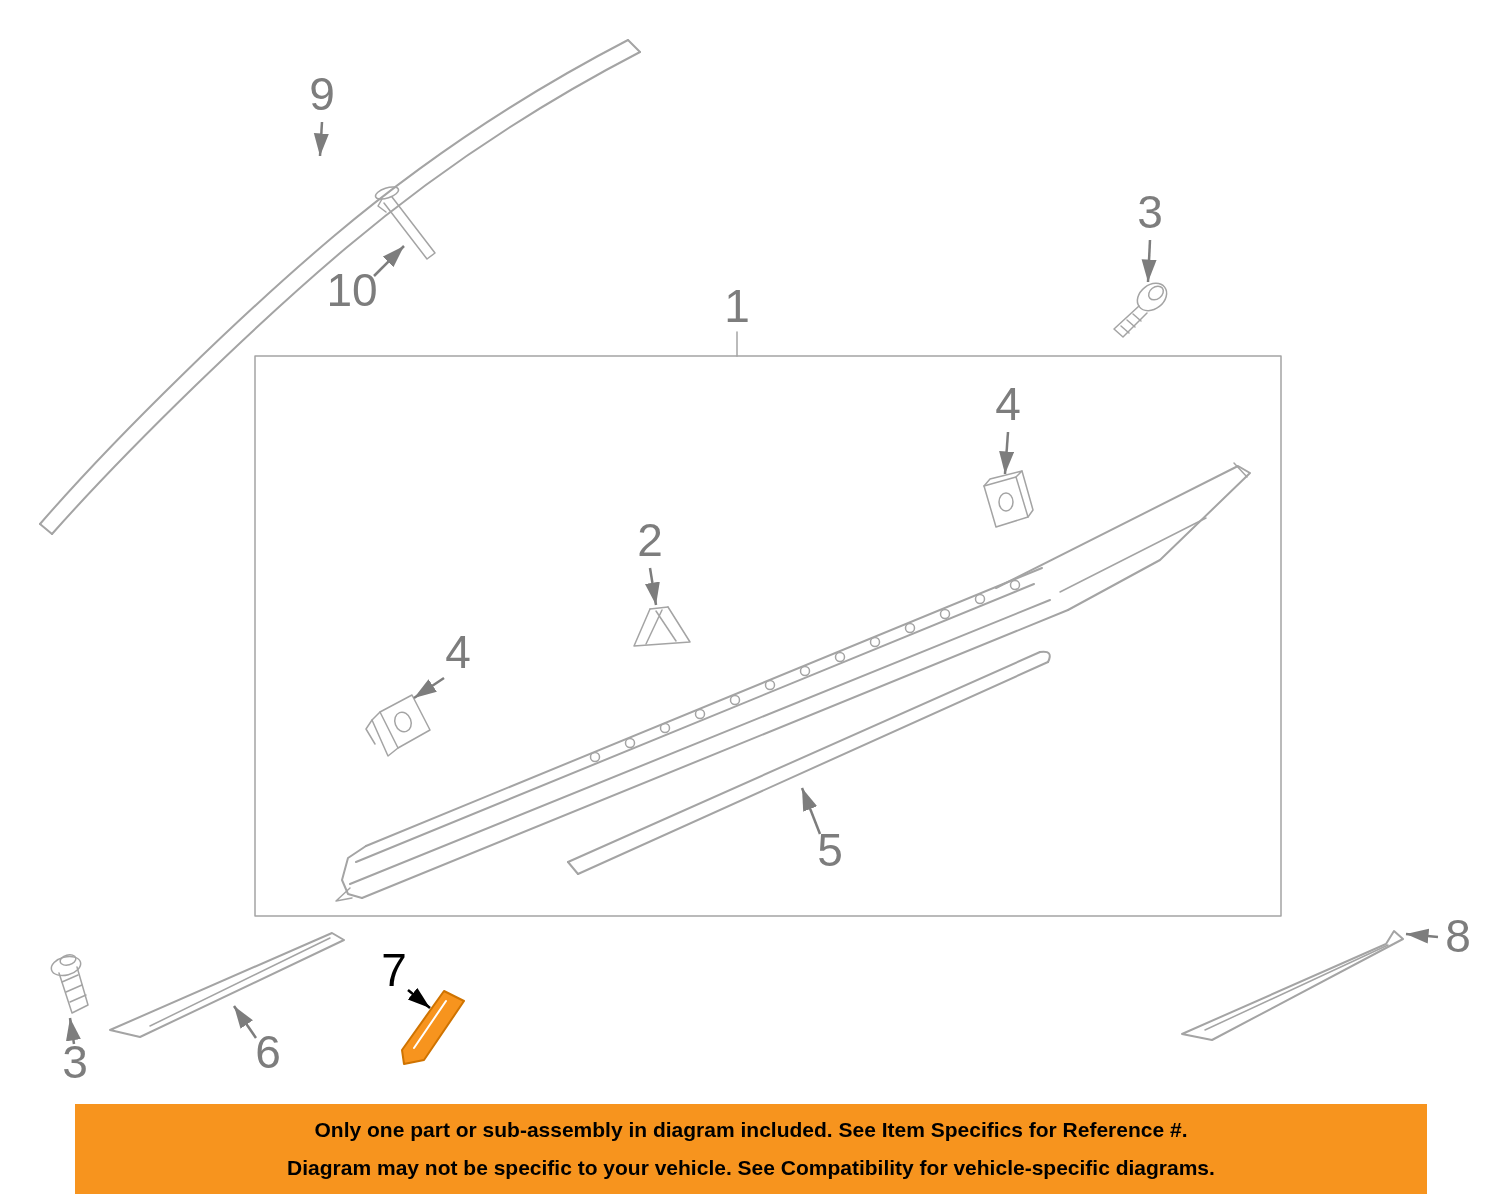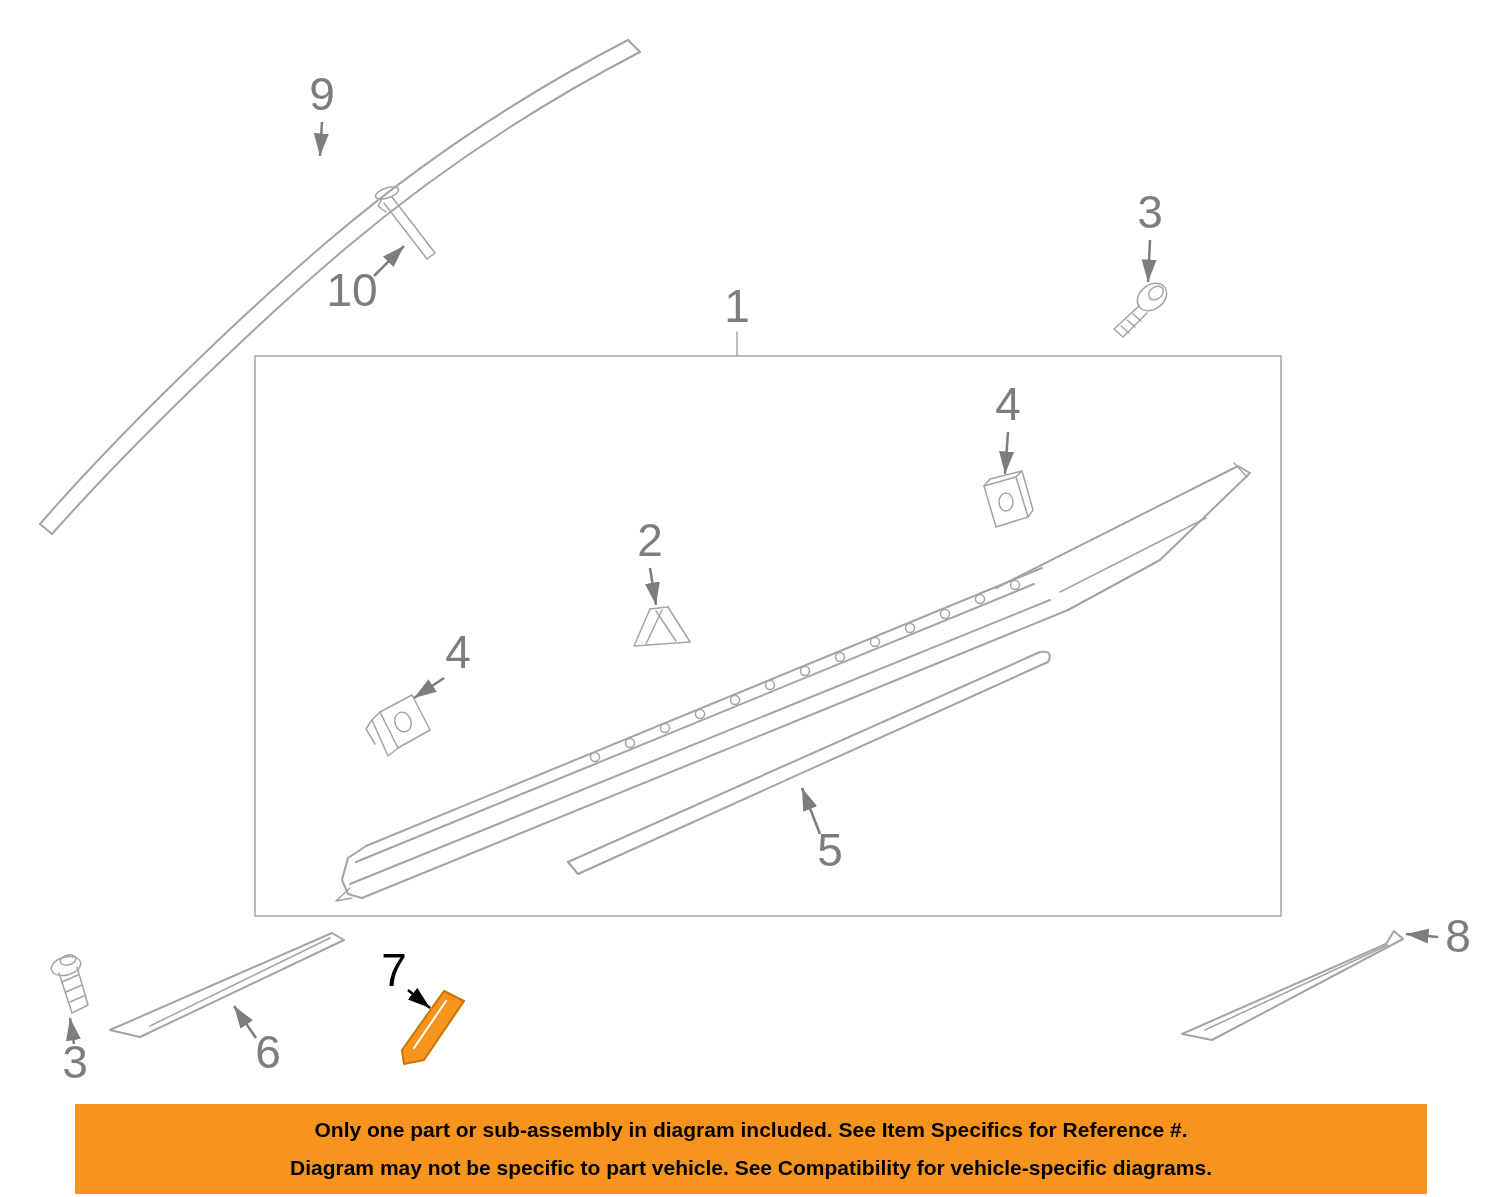--- a/index.html
+++ b/index.html
@@ -221,16 +221,16 @@
       <text class="callout callout-black" x="394" y="986" text-anchor="middle">7</text>
       <path class="arrow arrow-black" d="M408,990 L430,1008" marker-end="url(#ahBlack)"></path>
 
       <text class="callout" x="1458" y="952" text-anchor="middle">8</text>
       <path class="arrow" d="M1438,937 L1406,934" marker-end="url(#ahGray)"></path>
     </g>
   </svg>
 
   <div class="banner">
     <div>Only one part or sub-assembly in diagram included. See Item Specifics for Reference #.</div>
-    <div>Diagram may not be specific to part vehicle. See Compatibility for vehicle-specific diagrams.</div>
+    <div>Diagram may not be specific to your vehicle. See Compatibility for vehicle-specific diagrams.</div>
   </div>
 
 </div>
 
 </body></html>

